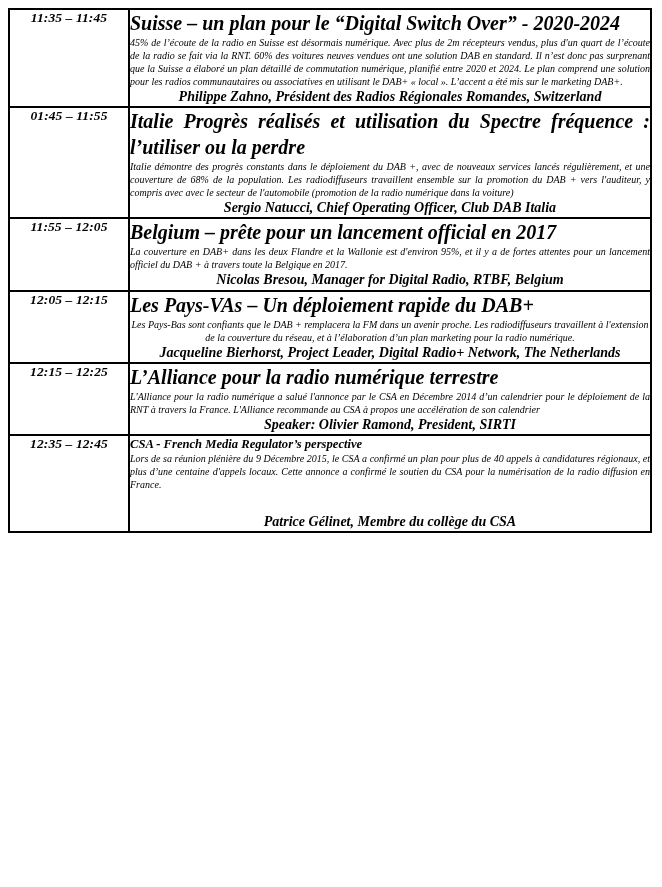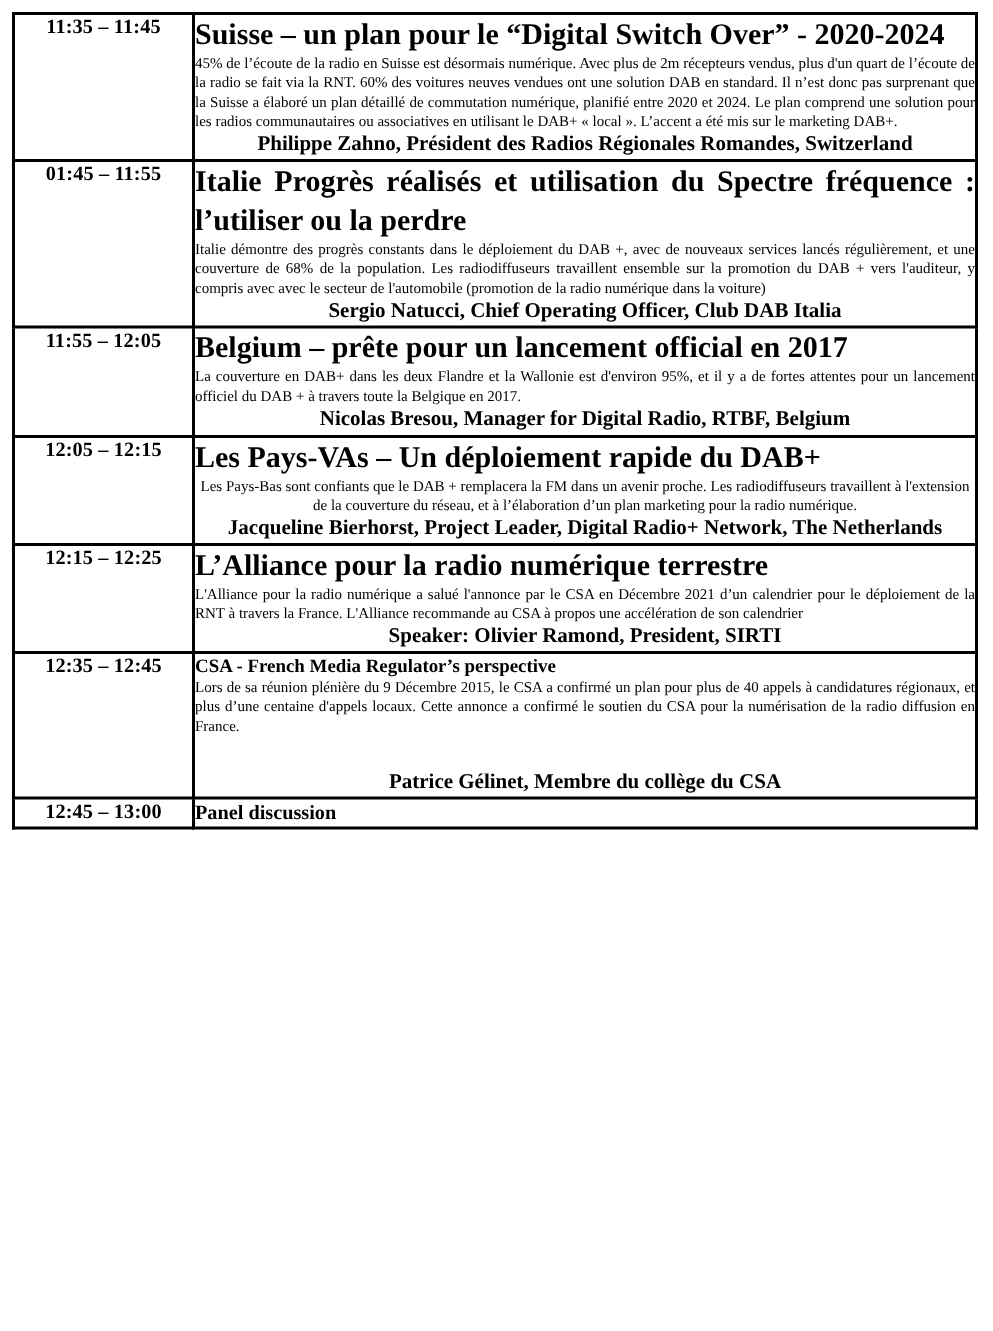--- a/index.html
+++ b/index.html
@@ -12,20 +12,21 @@
     height: 887px;
     overflow: hidden;
     font-family: "Liberation Serif", "DejaVu Serif", serif;
     color: #000000;
   }
   .page {
     position: relative;
     width: 662px;
     height: 887px;
     background: #ffffff;
+    font-style: italic;
   }
   table.agenda {
     position: absolute;
     left: 8px;
     top: 8px;
     width: 642px;
     border-collapse: collapse;
     table-layout: fixed;
     border: 2px solid #000000;
   }
@@ -138,37 +139,31 @@
           <p class="sess-title">Les Pays-VAs – Un déploiement rapide du DAB+</p>
           <p class="sess-desc nojust">Les Pays-Bas sont confiants que le DAB + remplacera la FM dans un avenir proche. Les radiodiffuseurs travaillent à l'extension de la couverture du réseau, et à l’élaboration d’un plan marketing pour la radio numérique.</p>
           <p class="sess-speaker">Jacqueline Bierhorst, Project Leader, Digital Radio+ Network, The Netherlands</p>
         </td>
       </tr>
 
       <tr>
         <td class="time-cell">12:15 – 12:25</td>
         <td class="body-cell">
           <p class="sess-title">L’Alliance pour la radio numérique terrestre</p>
-          <p class="sess-desc">L'Alliance pour la radio numérique a salué l'annonce par le CSA en Décembre 2021 d’un calendrier pour le déploiement de la RNT à travers la France. L'Alliance recommande au CSA à propos une accélération de son calendrier</p>
+          <p class="sess-desc">L'Alliance pour la radio numérique a salué l'annonce par le CSA en Décembre 2014 d’un calendrier pour le déploiement de la RNT à travers la France. L'Alliance recommande au CSA à propos une accélération de son calendrier</p>
           <p class="sess-speaker">Speaker:  Olivier Ramond, President, SIRTI</p>
         </td>
       </tr>
 
       <tr>
         <td class="time-cell">12:35 – 12:45</td>
         <td class="body-cell">
           <p class="sess-title small">CSA - French Media Regulator’s perspective</p>
           <p class="sess-desc">Lors de sa réunion plénière du 9 Décembre 2015, le CSA a confirmé un plan pour plus de 40 appels à candidatures régionaux, et plus d’une centaine d'appels locaux. Cette annonce a confirmé le soutien du CSA pour la numérisation de la radio diffusion en France.</p>
           <p class="sess-speaker spaced">Patrice Gélinet, Membre du collège du CSA</p>
         </td>
       </tr>
 
-      <tr>
-        <td class="time-cell panel-time">12:45 – 13:00</td>
-        <td class="body-cell panel-body">
-          <p class="panel-label">Panel discussion</p>
-        </td>
-      </tr>
 
     </tbody>
   </table>
 
 </div>
 
 </body></html>

